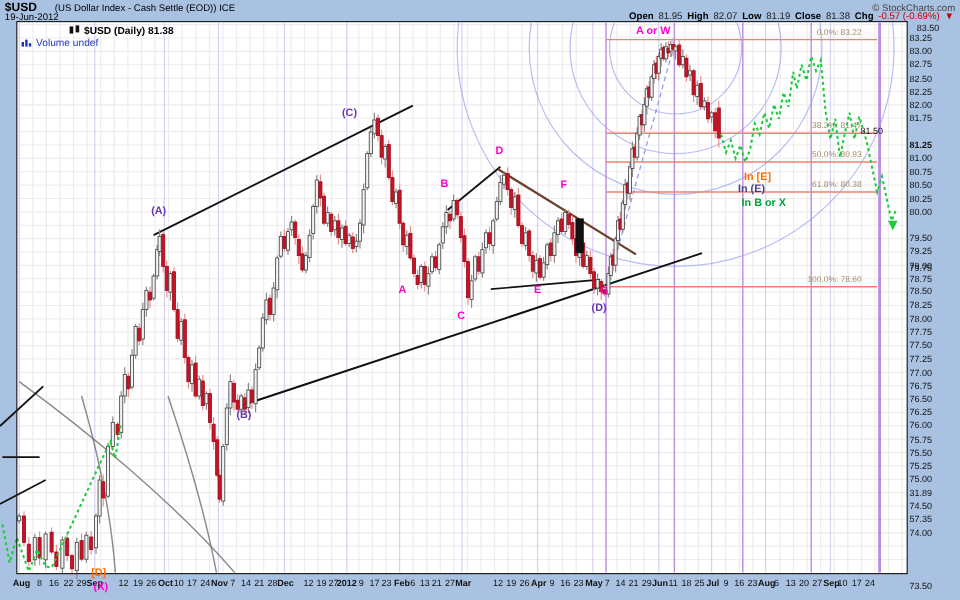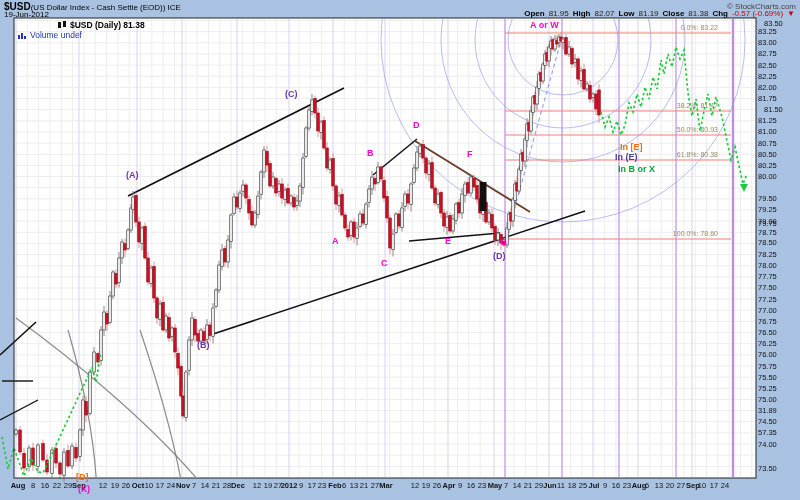--- a/index.html
+++ b/index.html
@@ -19,21 +19,21 @@
   .x-lbl{position:absolute;font:7.5px "Liberation Sans",sans-serif;color:#111;text-align:center;width:26px;}
   .x-lbl.m{font-weight:bold;}
   .fib-lbl{position:absolute;font:7px "Liberation Sans",sans-serif;color:#a08969;text-align:right;width:90px;}
   .wave{position:absolute;font:bold 9px "Liberation Sans",sans-serif;}
 </style>
 </head>
 <body>
 
 <div id="app">
 
-  <div class="abs" style="left:4px;top:1px;display:flex;gap:0;align-items:baseline;">
+  <div class="abs" style="left:4px;top:1px;display:flex;gap:15px;align-items:baseline;">
     <span class="t-title-sym">$USD</span>
     <span class="t-title-desc">(US Dollar Index - Cash Settle (EOD)) ICE</span>
   </div>
   <div class="abs t-copy" style="right:4px;top:2px;">© StockCharts.com</div>
   <div class="abs t-small" style="left:4px;top:10px;">19-Jun-2012</div>
 
   <div class="abs ohlc" style="right:5px;top:9px;">
     <b>Open</b>
     <span>81.95</span>
     <b>High</b>
@@ -628,22 +628,22 @@
 
   <div id="overlay-labels">
       <div class="axis-lbl" style="left: 758px; top: 19px; margin-left: 6px;">83.50</div>
       <div class="axis-lbl" style="left: 758px; top: 27.1626px;">83.25</div>
       <div class="axis-lbl" style="left: 758px; top: 38.3076px;">83.00</div>
       <div class="axis-lbl" style="left: 758px; top: 49.4526px;">82.75</div>
       <div class="axis-lbl" style="left: 758px; top: 60.5976px;">82.50</div>
       <div class="axis-lbl" style="left: 758px; top: 71.7426px;">82.25</div>
       <div class="axis-lbl" style="left: 758px; top: 82.8876px;">82.00</div>
       <div class="axis-lbl" style="left: 758px; top: 94.0326px;">81.75</div>
-      <div class="axis-lbl" style="left: 764px; top: 105.178px;">81.50</div>
-      <div class="axis-lbl" style="left: 758px; top: 116.323px;">81.25</div>
+      <div class="axis-lbl" style="left: 717px; top: 105.178px;">81.50</div>
+      <div class="axis-lbl" style="left: 758px; top: 116.323px; font-weight: bold;">81.25</div>
       <div class="axis-lbl" style="left: 758px; top: 127.468px;">81.00</div>
       <div class="axis-lbl" style="left: 758px; top: 138.613px;">80.75</div>
       <div class="axis-lbl" style="left: 758px; top: 149.758px;">80.50</div>
       <div class="axis-lbl" style="left: 758px; top: 160.903px;">80.25</div>
       <div class="axis-lbl" style="left: 758px; top: 172.048px;">80.00</div>
       <div class="axis-lbl" style="left: 758px; top: 183.193px; margin-top: 36px;">79.75</div>
       <div class="axis-lbl" style="left: 758px; top: 194.338px;">79.50</div>
       <div class="axis-lbl" style="left: 758px; top: 205.483px;">79.25</div>
       <div class="axis-lbl" style="left: 758px; top: 216.628px;">79.00</div>
       <div class="axis-lbl" style="left: 758px; top: 227.773px;">78.75</div>
@@ -660,21 +660,21 @@
       <div class="axis-lbl" style="left: 758px; top: 350.368px;">76.00</div>
       <div class="axis-lbl" style="left: 758px; top: 361.513px;">75.75</div>
       <div class="axis-lbl" style="left: 758px; top: 372.658px;">75.50</div>
       <div class="axis-lbl" style="left: 758px; top: 383.803px;">75.25</div>
       <div class="axis-lbl" style="left: 758px; top: 394.948px;">75.00</div>
       <div class="axis-lbl" style="left: 758px; top: 406.093px;">31.89</div>
       <div class="axis-lbl" style="left: 758px; top: 417.238px;">74.50</div>
       <div class="axis-lbl" style="left: 758px; top: 428.383px;">57.35</div>
       <div class="axis-lbl" style="left: 758px; top: 439.528px;">74.00</div>
       <div class="axis-lbl" style="left: 758px; top: 450.673px; margin-left: 44px;">73.75</div>
-      <div class="axis-lbl" style="left: 758px; top: 464px;">73.50</div>
+      <div class="axis-lbl" style="left: 758px; top: 484px;">73.50</div>
       <div class="x-lbl m" style="left: 5px; top: 481px;">Aug</div>
       <div class="x-lbl" style="left: 20px; top: 481px;">8</div>
       <div class="x-lbl" style="left: 32px; top: 481px;">16</div>
       <div class="x-lbl" style="left: 44px; top: 481px;">22</div>
       <div class="x-lbl" style="left: 55px; top: 481px;">29</div>
       <div class="x-lbl m" style="left: 66px; top: 481px;">Sep</div>
       <div class="x-lbl" style="left: 90px; top: 481px;">12</div>
       <div class="x-lbl" style="left: 102px; top: 481px;">19</div>
       <div class="x-lbl" style="left: 113px; top: 481px;">26</div>
       <div class="x-lbl m" style="left: 125px; top: 481px;">Oct</div>

